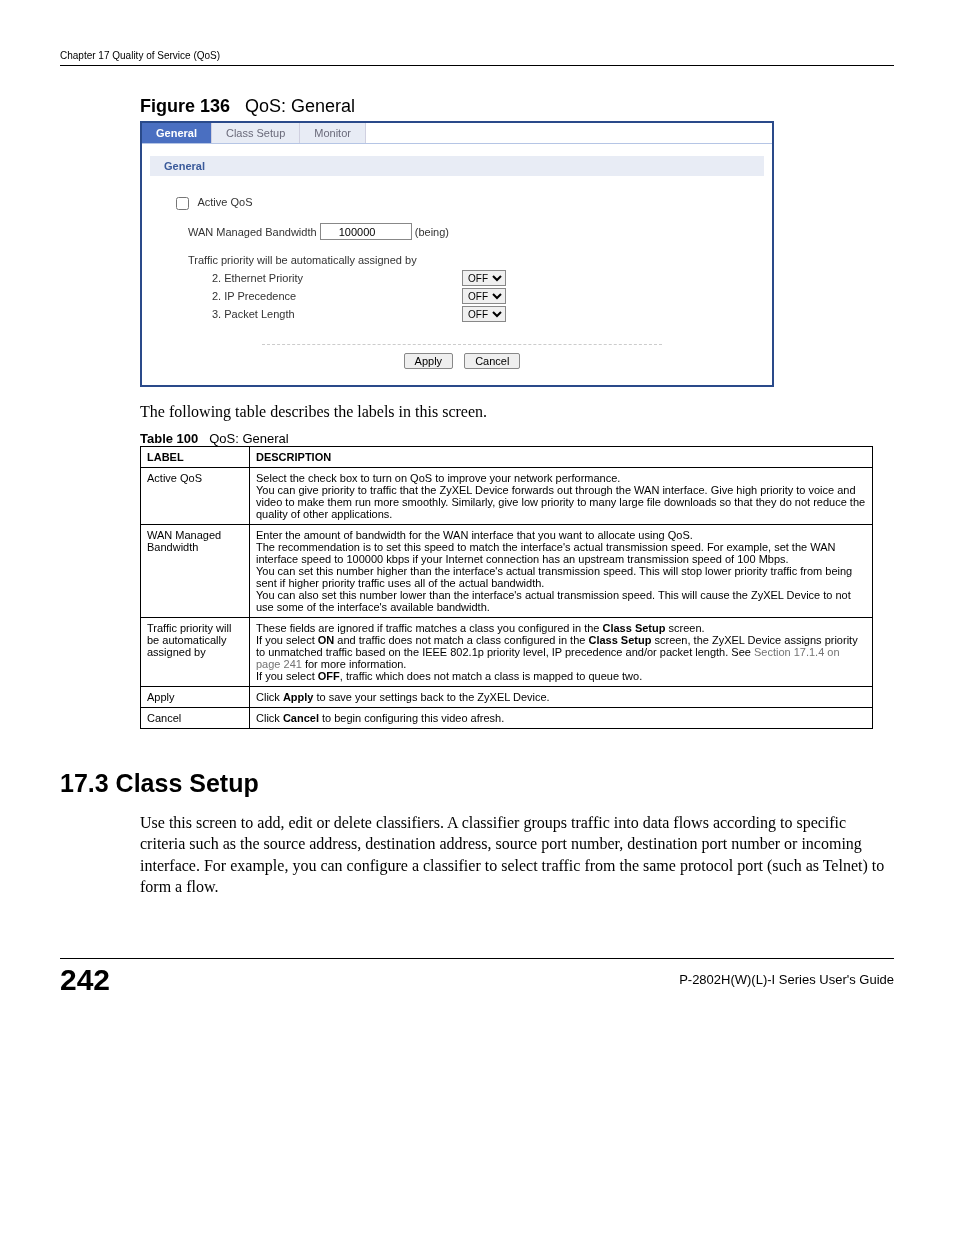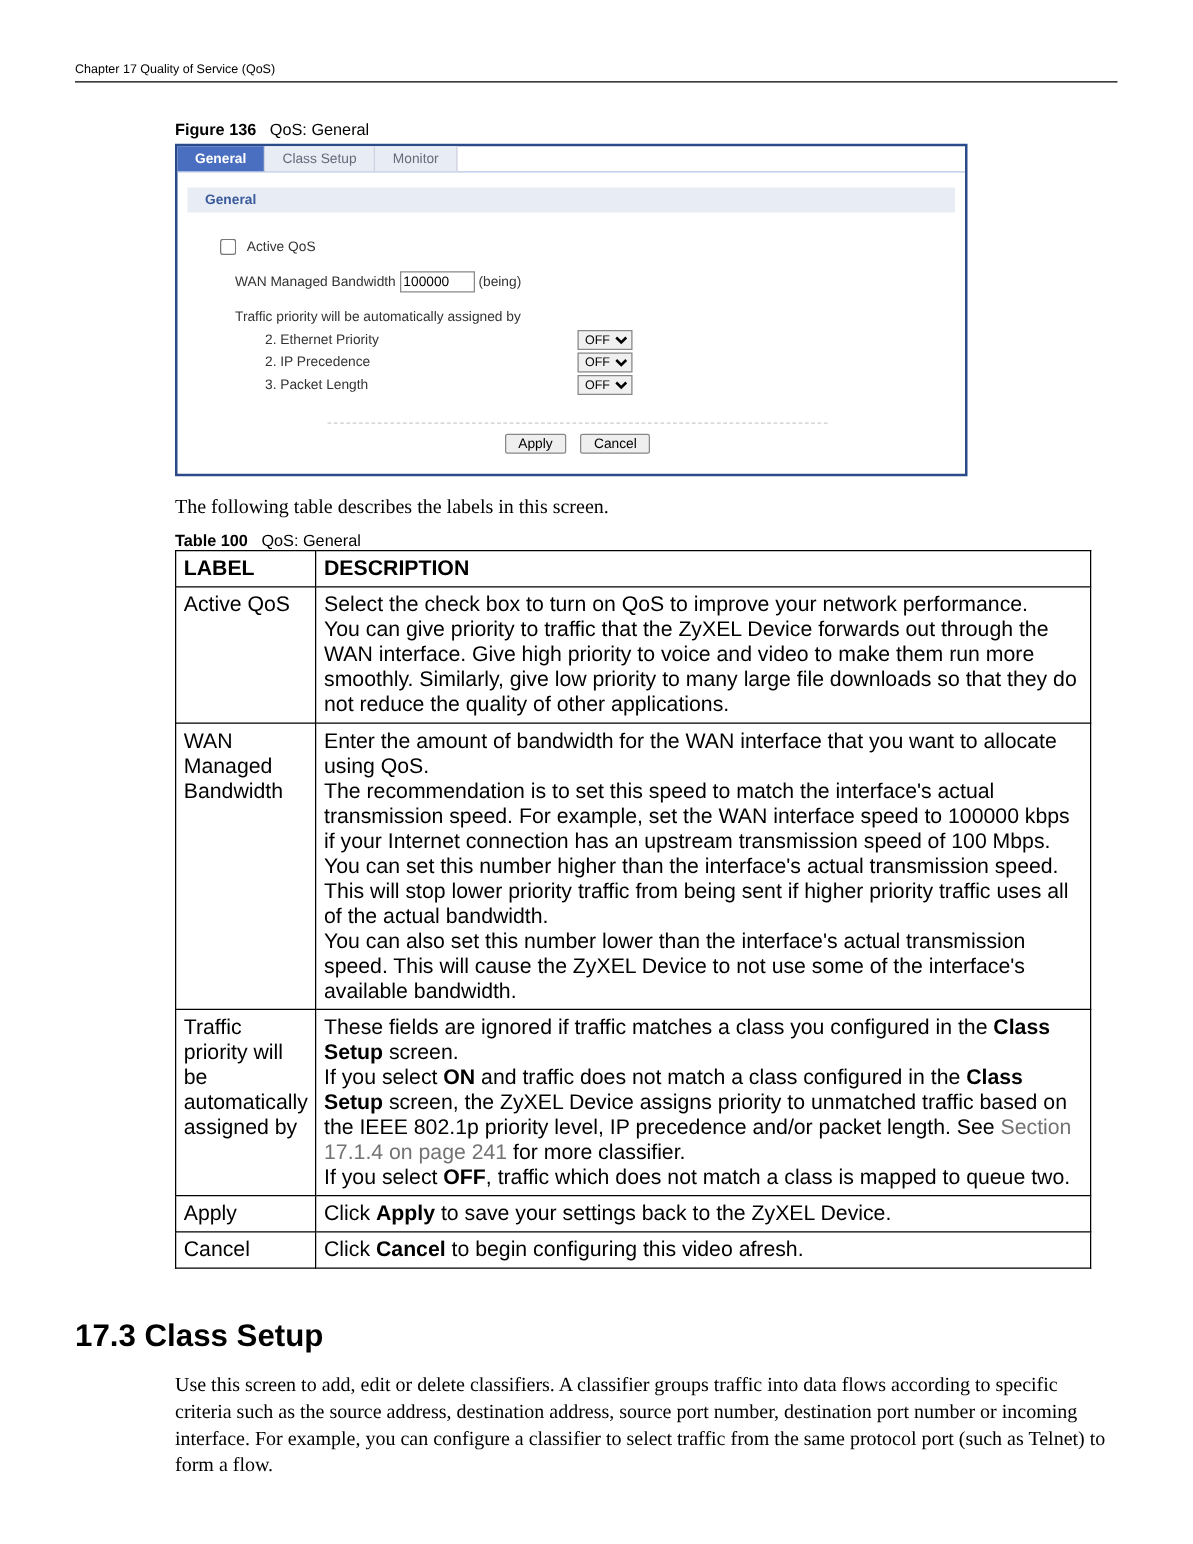--- a/index.html
+++ b/index.html
@@ -15,21 +15,21 @@
     padding: 50px 60px 40px 60px;
     box-sizing: border-box;
   }
   .chapter-header {
     font-size: 10px;
     padding-bottom: 4px;
     border-bottom: 1px solid #000;
     margin-bottom: 30px;
   }
   .figure-caption {
-    font-size: 13px;
+    font-size: 18px;
     margin-left: 80px;
     margin-bottom: 4px;
   }
   .figure-caption b { font-weight: bold; }
   .screenshot {
     margin-left: 80px;
     border: 2px solid #2a4a8a;
     width: 630px;
     background: #fff;
     font-family: Tahoma, Arial, sans-serif;
@@ -64,21 +64,21 @@
     padding: 4px 20px 16px 30px;
     color: #333;
   }
   .checkbox-row { margin: 6px 0 10px 0; }
   .checkbox-row input { vertical-align: middle; margin-right: 6px; }
   .bandwidth-row { margin: 4px 0 14px 16px; }
   .bandwidth-row input {
     width: 54px;
     font-size: 11px;
     border: 1px solid #888;
-    padding: 0 2px;
+    padding: 0 18px;
     height: 15px;
   }
   .priority-block { margin-left: 16px; }
   .priority-list { margin-left: 24px; margin-top: 4px; }
   .priority-row {
     display: flex;
     align-items: center;
     margin: 2px 0;
   }
   .priority-row .plabel { width: 250px; }
@@ -115,21 +115,21 @@
   }
   .table-caption {
     font-size: 13px;
     margin-left: 80px;
     margin-top: 6px;
   }
   .desc-table {
     margin-left: 80px;
     border-collapse: collapse;
     width: 733px;
-    font-size: 17px;
+    font-size: 11px;
   }
   .desc-table th, .desc-table td {
     border: 1px solid #000;
     padding: 4px 6px;
     text-align: left;
     vertical-align: top;
   }
   .desc-table th {
     font-weight: bold;
     background: #fff;
@@ -233,21 +233,21 @@
         <div>Enter the amount of bandwidth for the WAN interface that you want to allocate using QoS.</div>
         <div>The recommendation is to set this speed to match the interface's actual transmission speed. For example, set the WAN interface speed to 100000 kbps if your Internet connection has an upstream transmission speed of 100 Mbps.</div>
         <div>You can set this number higher than the interface's actual transmission speed. This will stop lower priority traffic from being sent if higher priority traffic uses all of the actual bandwidth.</div>
         <div>You can also set this number lower than the interface's actual transmission speed. This will cause the ZyXEL Device to not use some of the interface's available bandwidth.</div>
       </td>
     </tr>
     <tr>
       <td>Traffic priority will be automatically assigned by</td>
       <td>
         <div><span>These fields are ignored if traffic matches a class you configured in the </span><b>Class Setup</b><span> screen.</span></div>
-        <div><span>If you select </span><b>ON</b><span> and traffic does not match a class configured in the </span><b>Class Setup</b><span> screen, the ZyXEL Device assigns priority to unmatched traffic based on the IEEE 802.1p priority level, IP precedence and/or packet length. See </span><span class="link">Section 17.1.4 on page 241</span><span> for more classifier.</span></div>
+        <div><span>If you select </span><b>ON</b><span> and traffic does not match a class configured in the </span><b>Class Setup</b><span> screen, the ZyXEL Device assigns priority to unmatched traffic based on the IEEE 802.1p priority level, IP precedence and/or packet length. See </span><span class="link">Section 17.1.4 on page 241</span><span> for more information.</span></div>
         <div><span>If you select </span><b>OFF</b><span>, traffic which does not match a class is mapped to queue two.</span></div>
       </td>
     </tr>
     <tr>
       <td>Apply</td>
       <td><span>Click </span><b>Apply</b><span> to save your settings back to the ZyXEL Device.</span></td>
     </tr>
     <tr>
       <td>Cancel</td>
       <td><span>Click </span><b>Cancel</b><span> to begin configuring this video afresh.</span></td>

